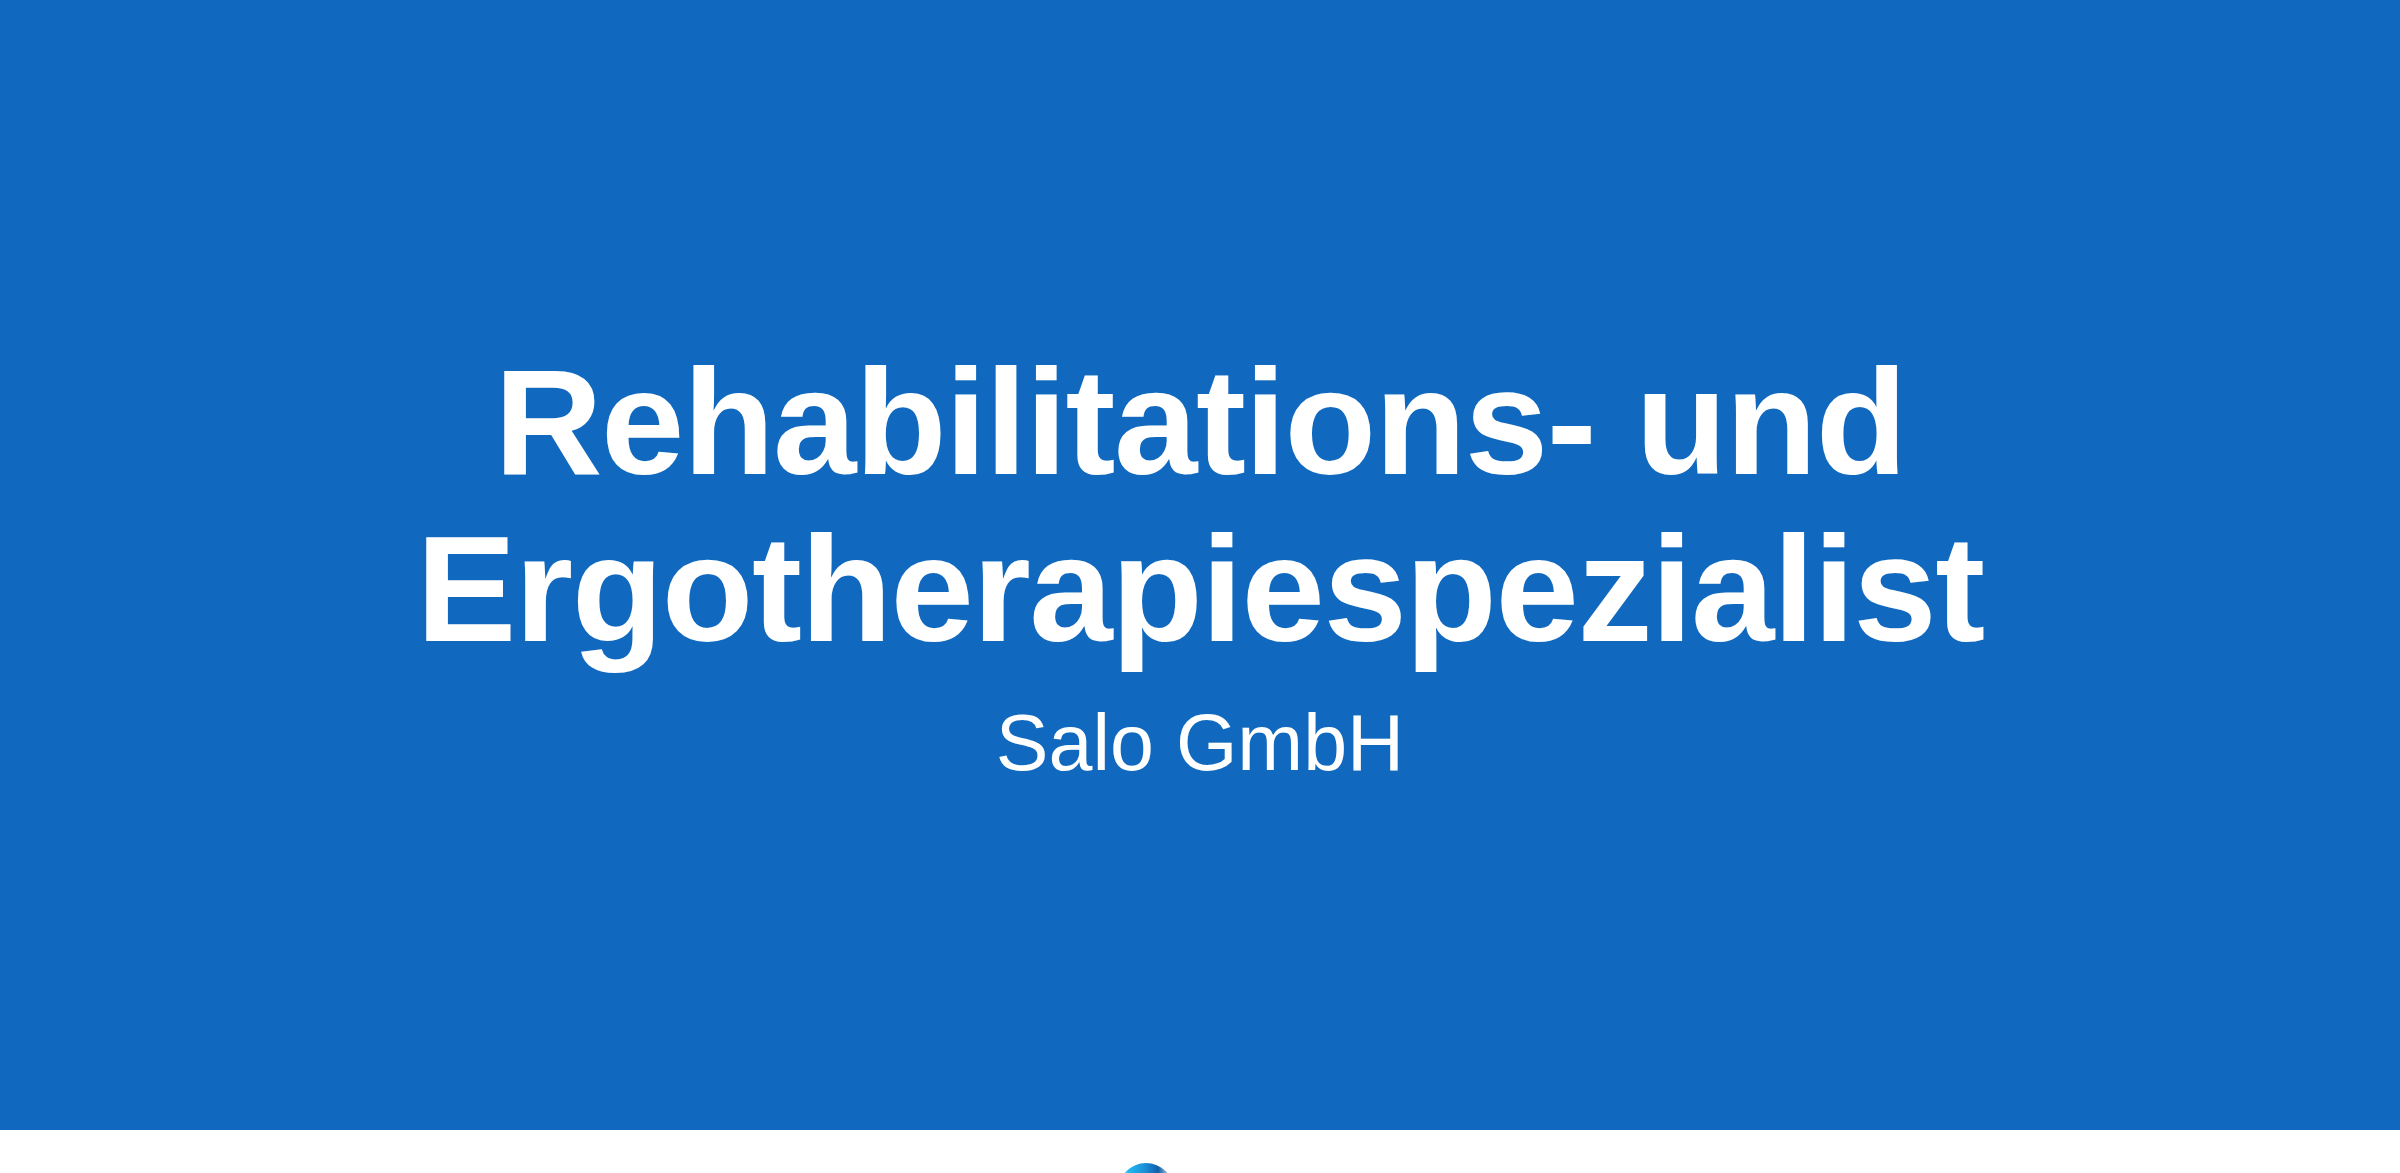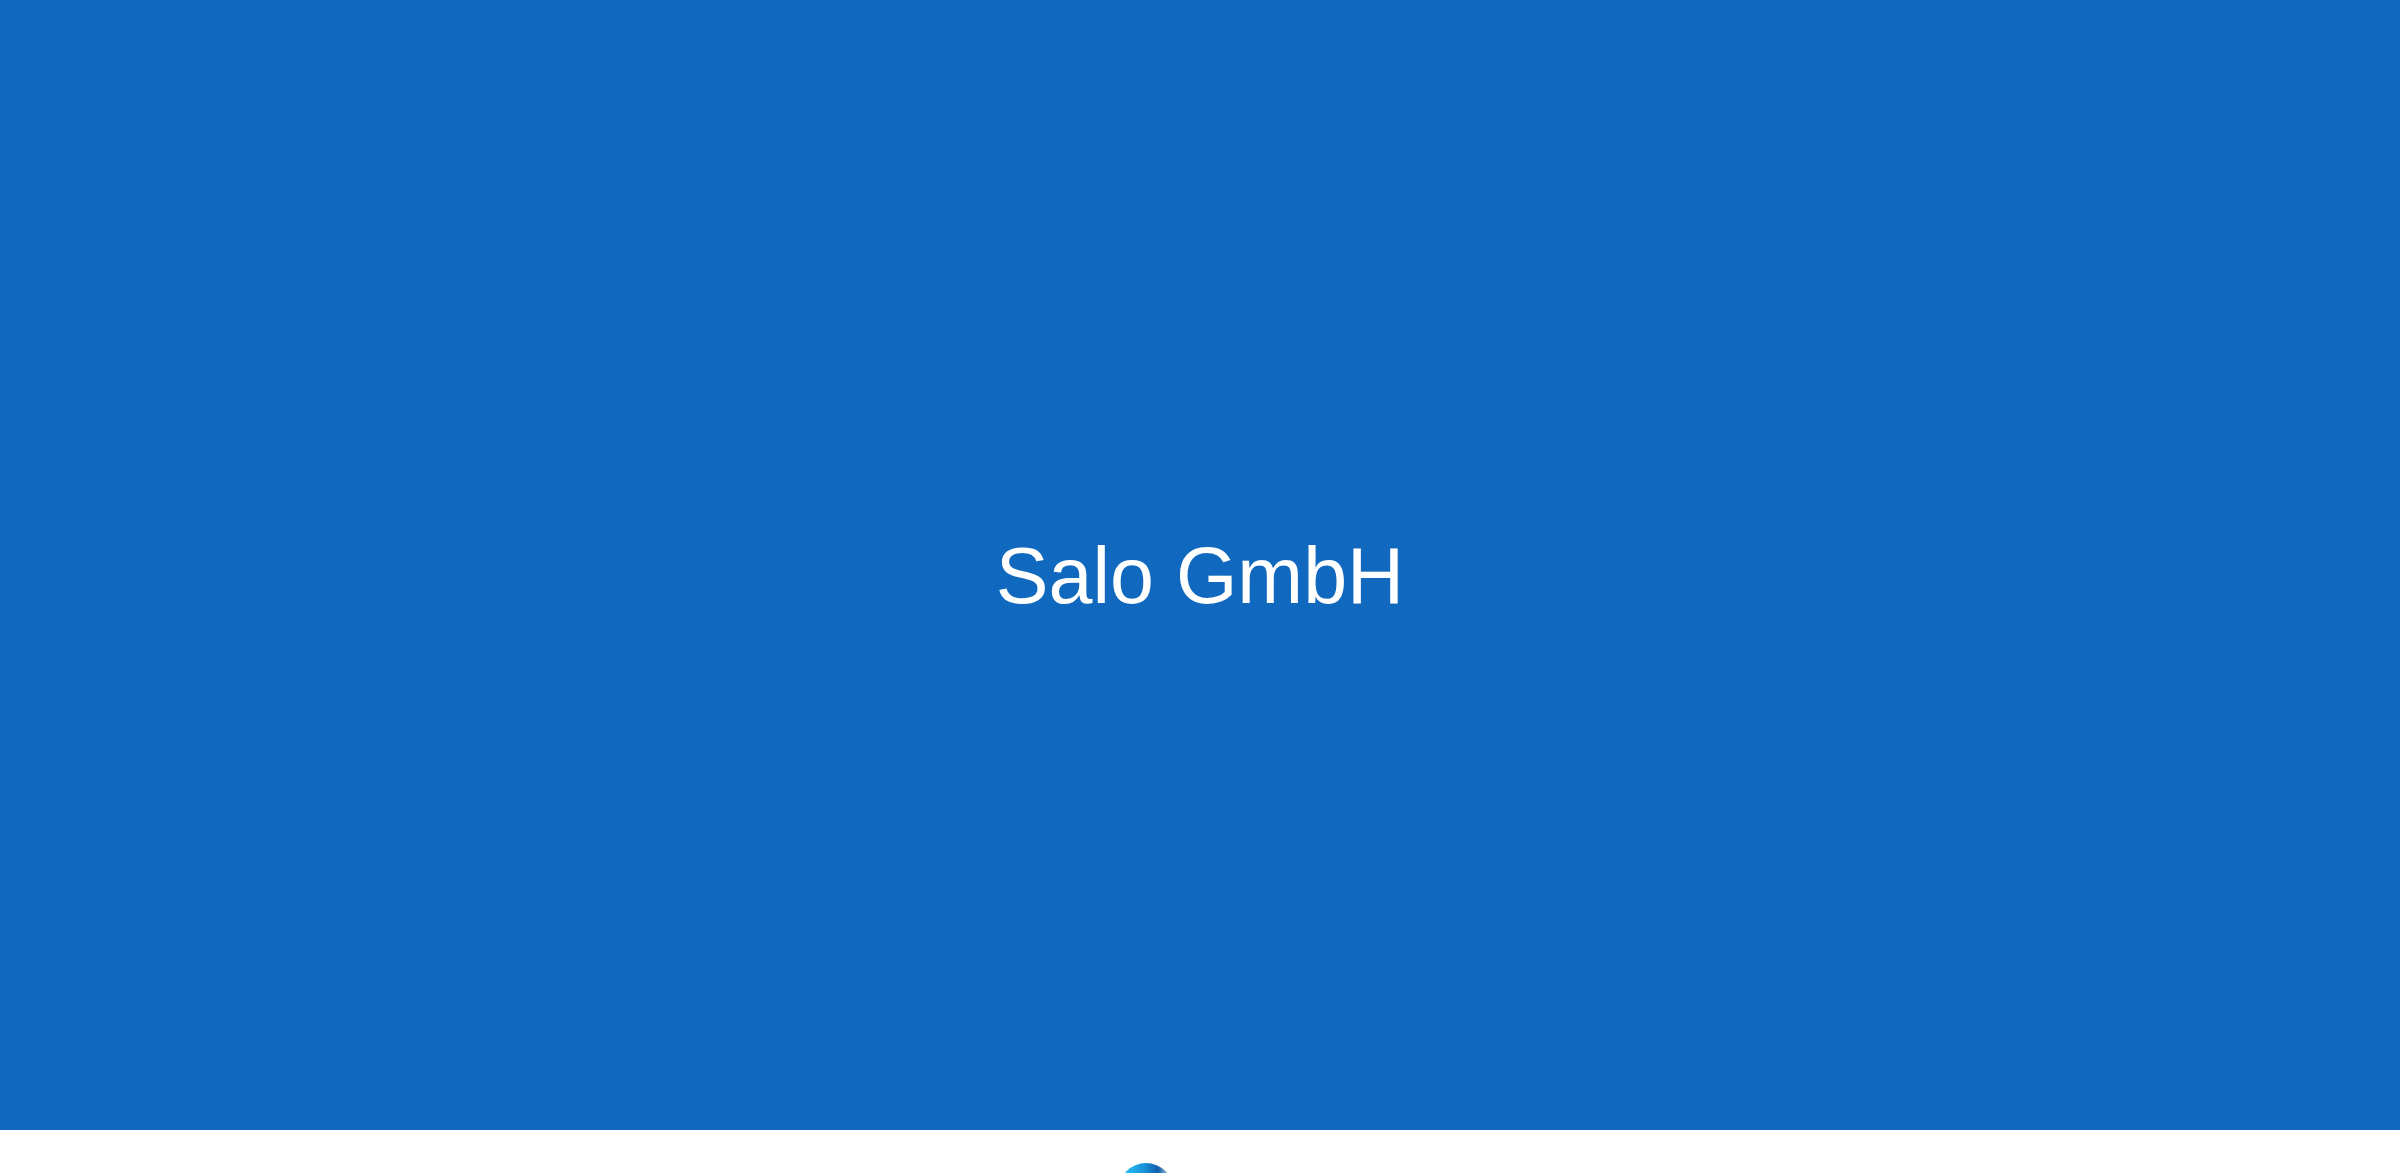--- a/index.html
+++ b/index.html
@@ -109,20 +109,22 @@
 </style>
 </head>
 <body>
 
 <div class="page">
 
   <div class="hero">
     <div class="hero-inner">
 
       <h1 class="job-title">
+        <span class="tline">Rehabilitations- und</span>
+        <span class="tline">Ergotherapiespezialist</span>
       </h1>
 
       <div class="company-name">Salo GmbH</div>
 
     </div>
   </div>
 
   <div class="below-hero">
     <div class="company-logo">
       <div class="logo-arc"></div>

